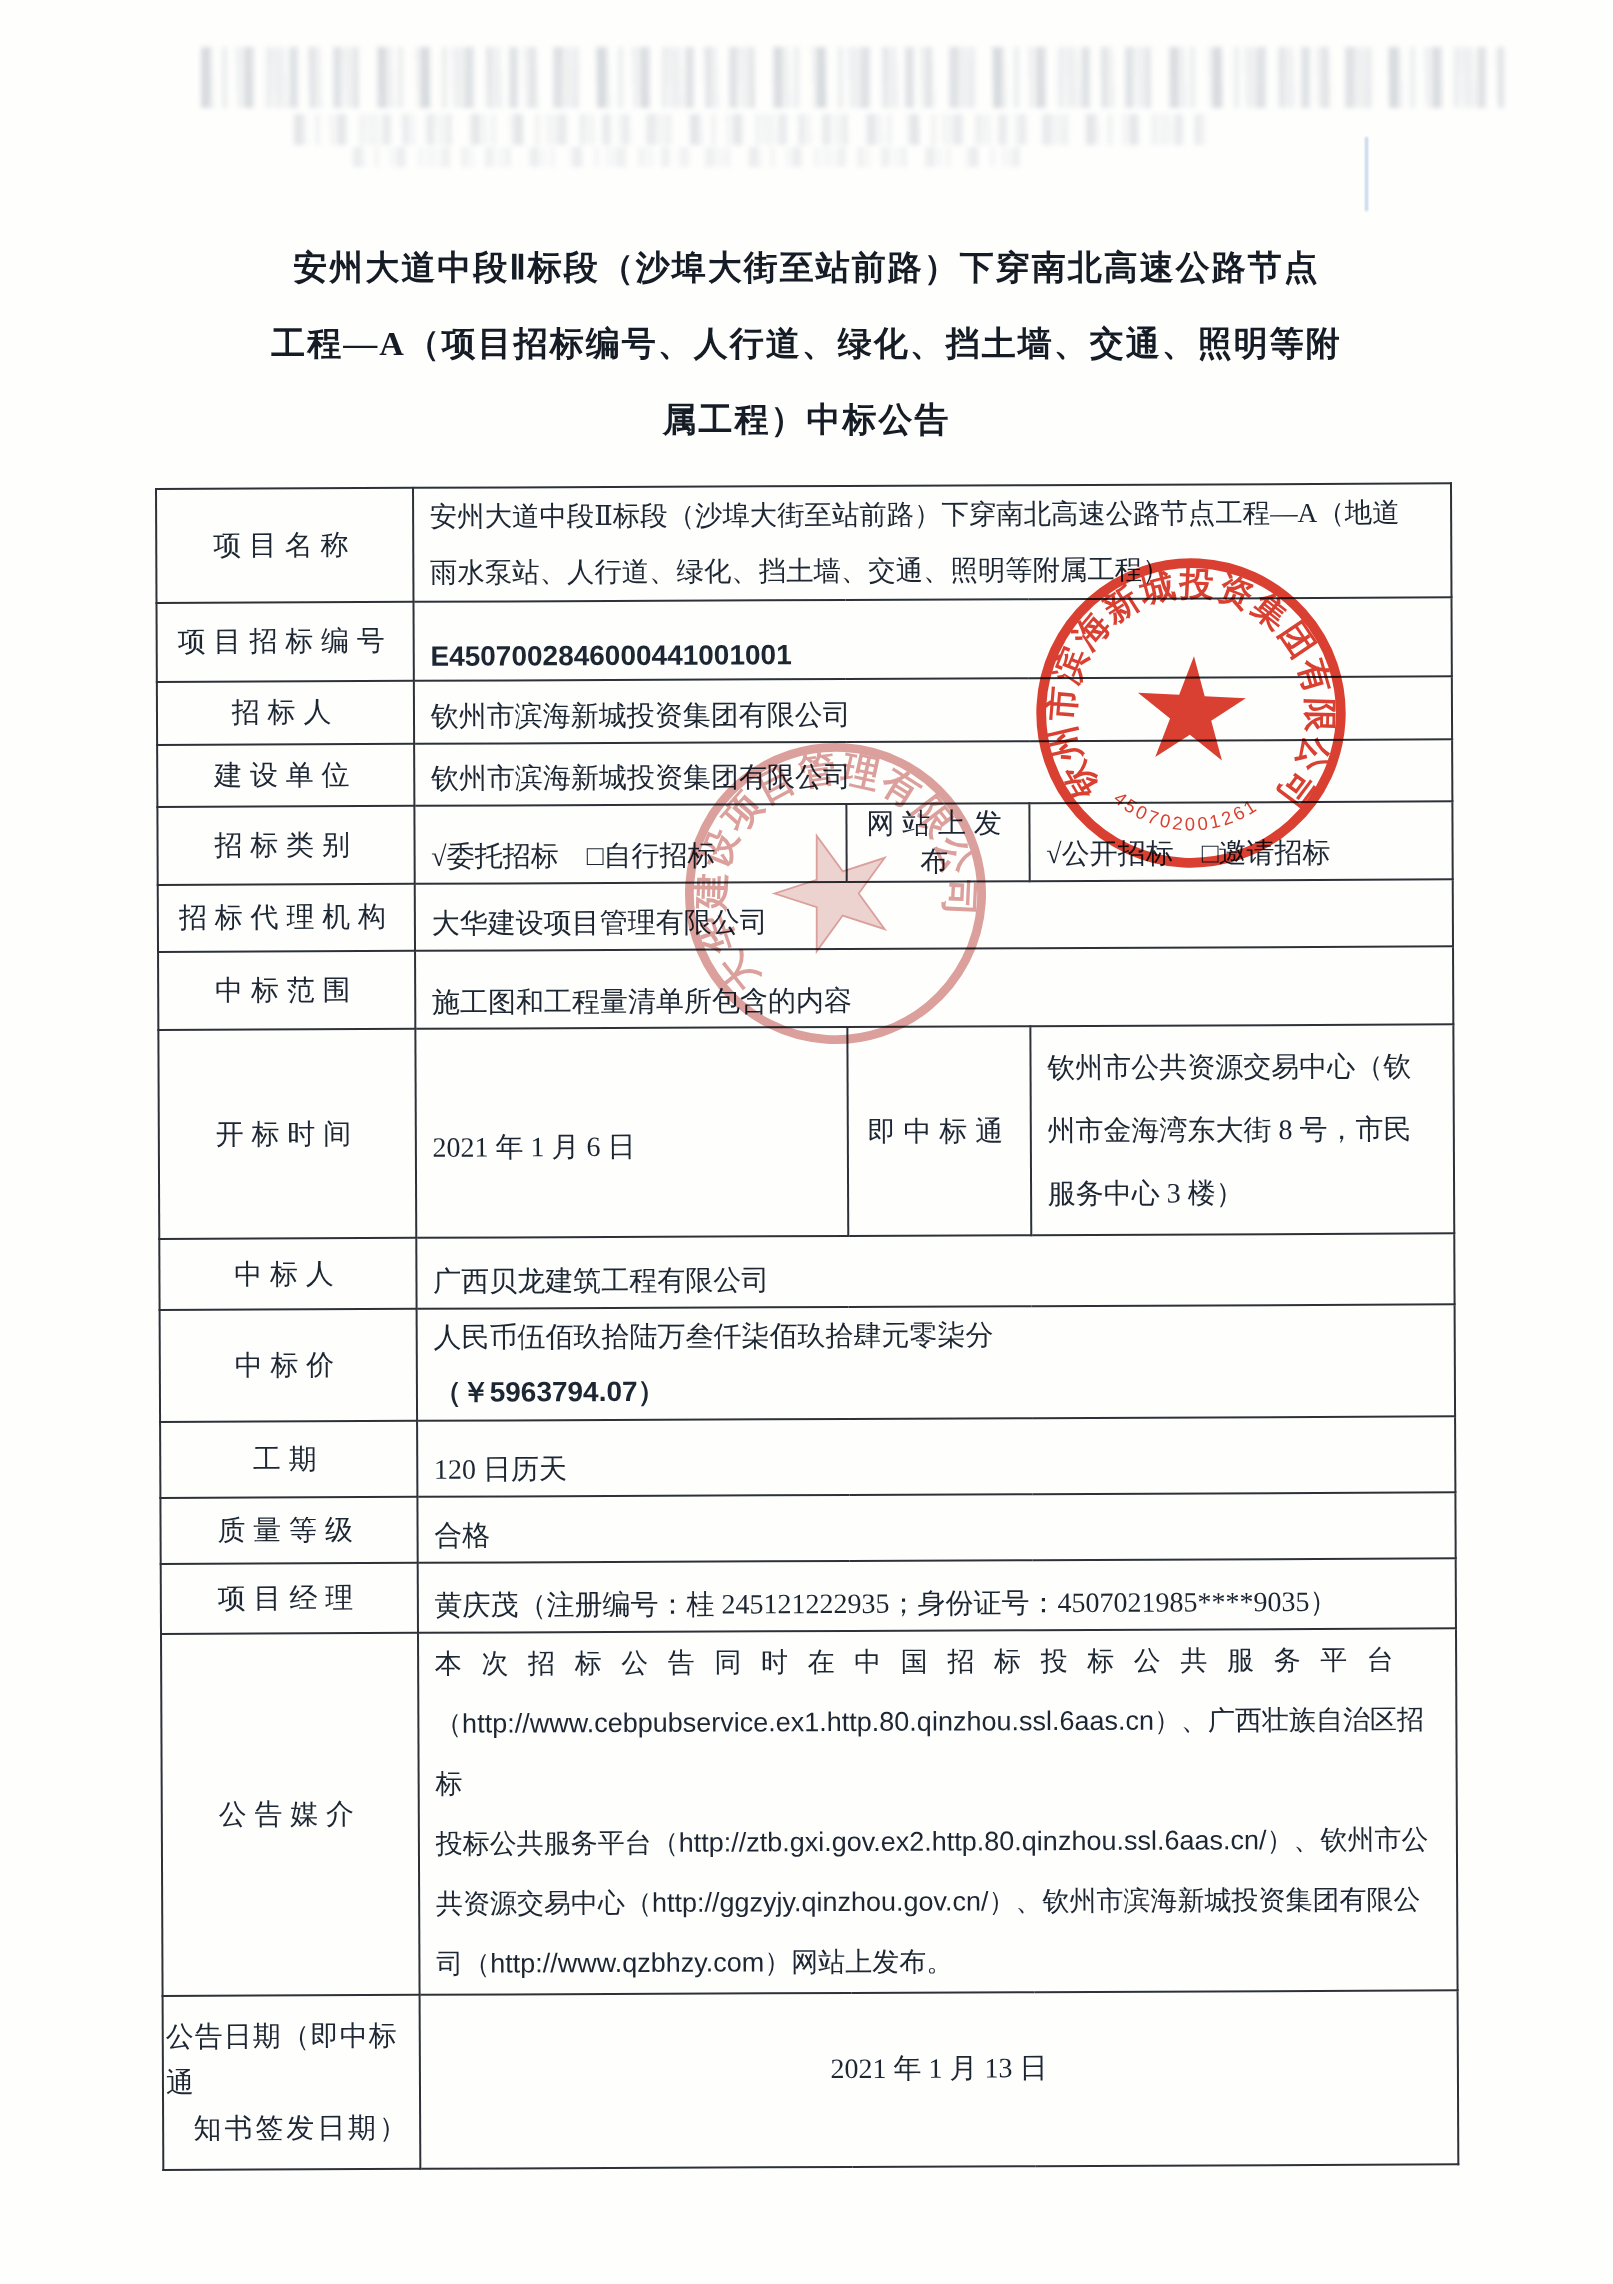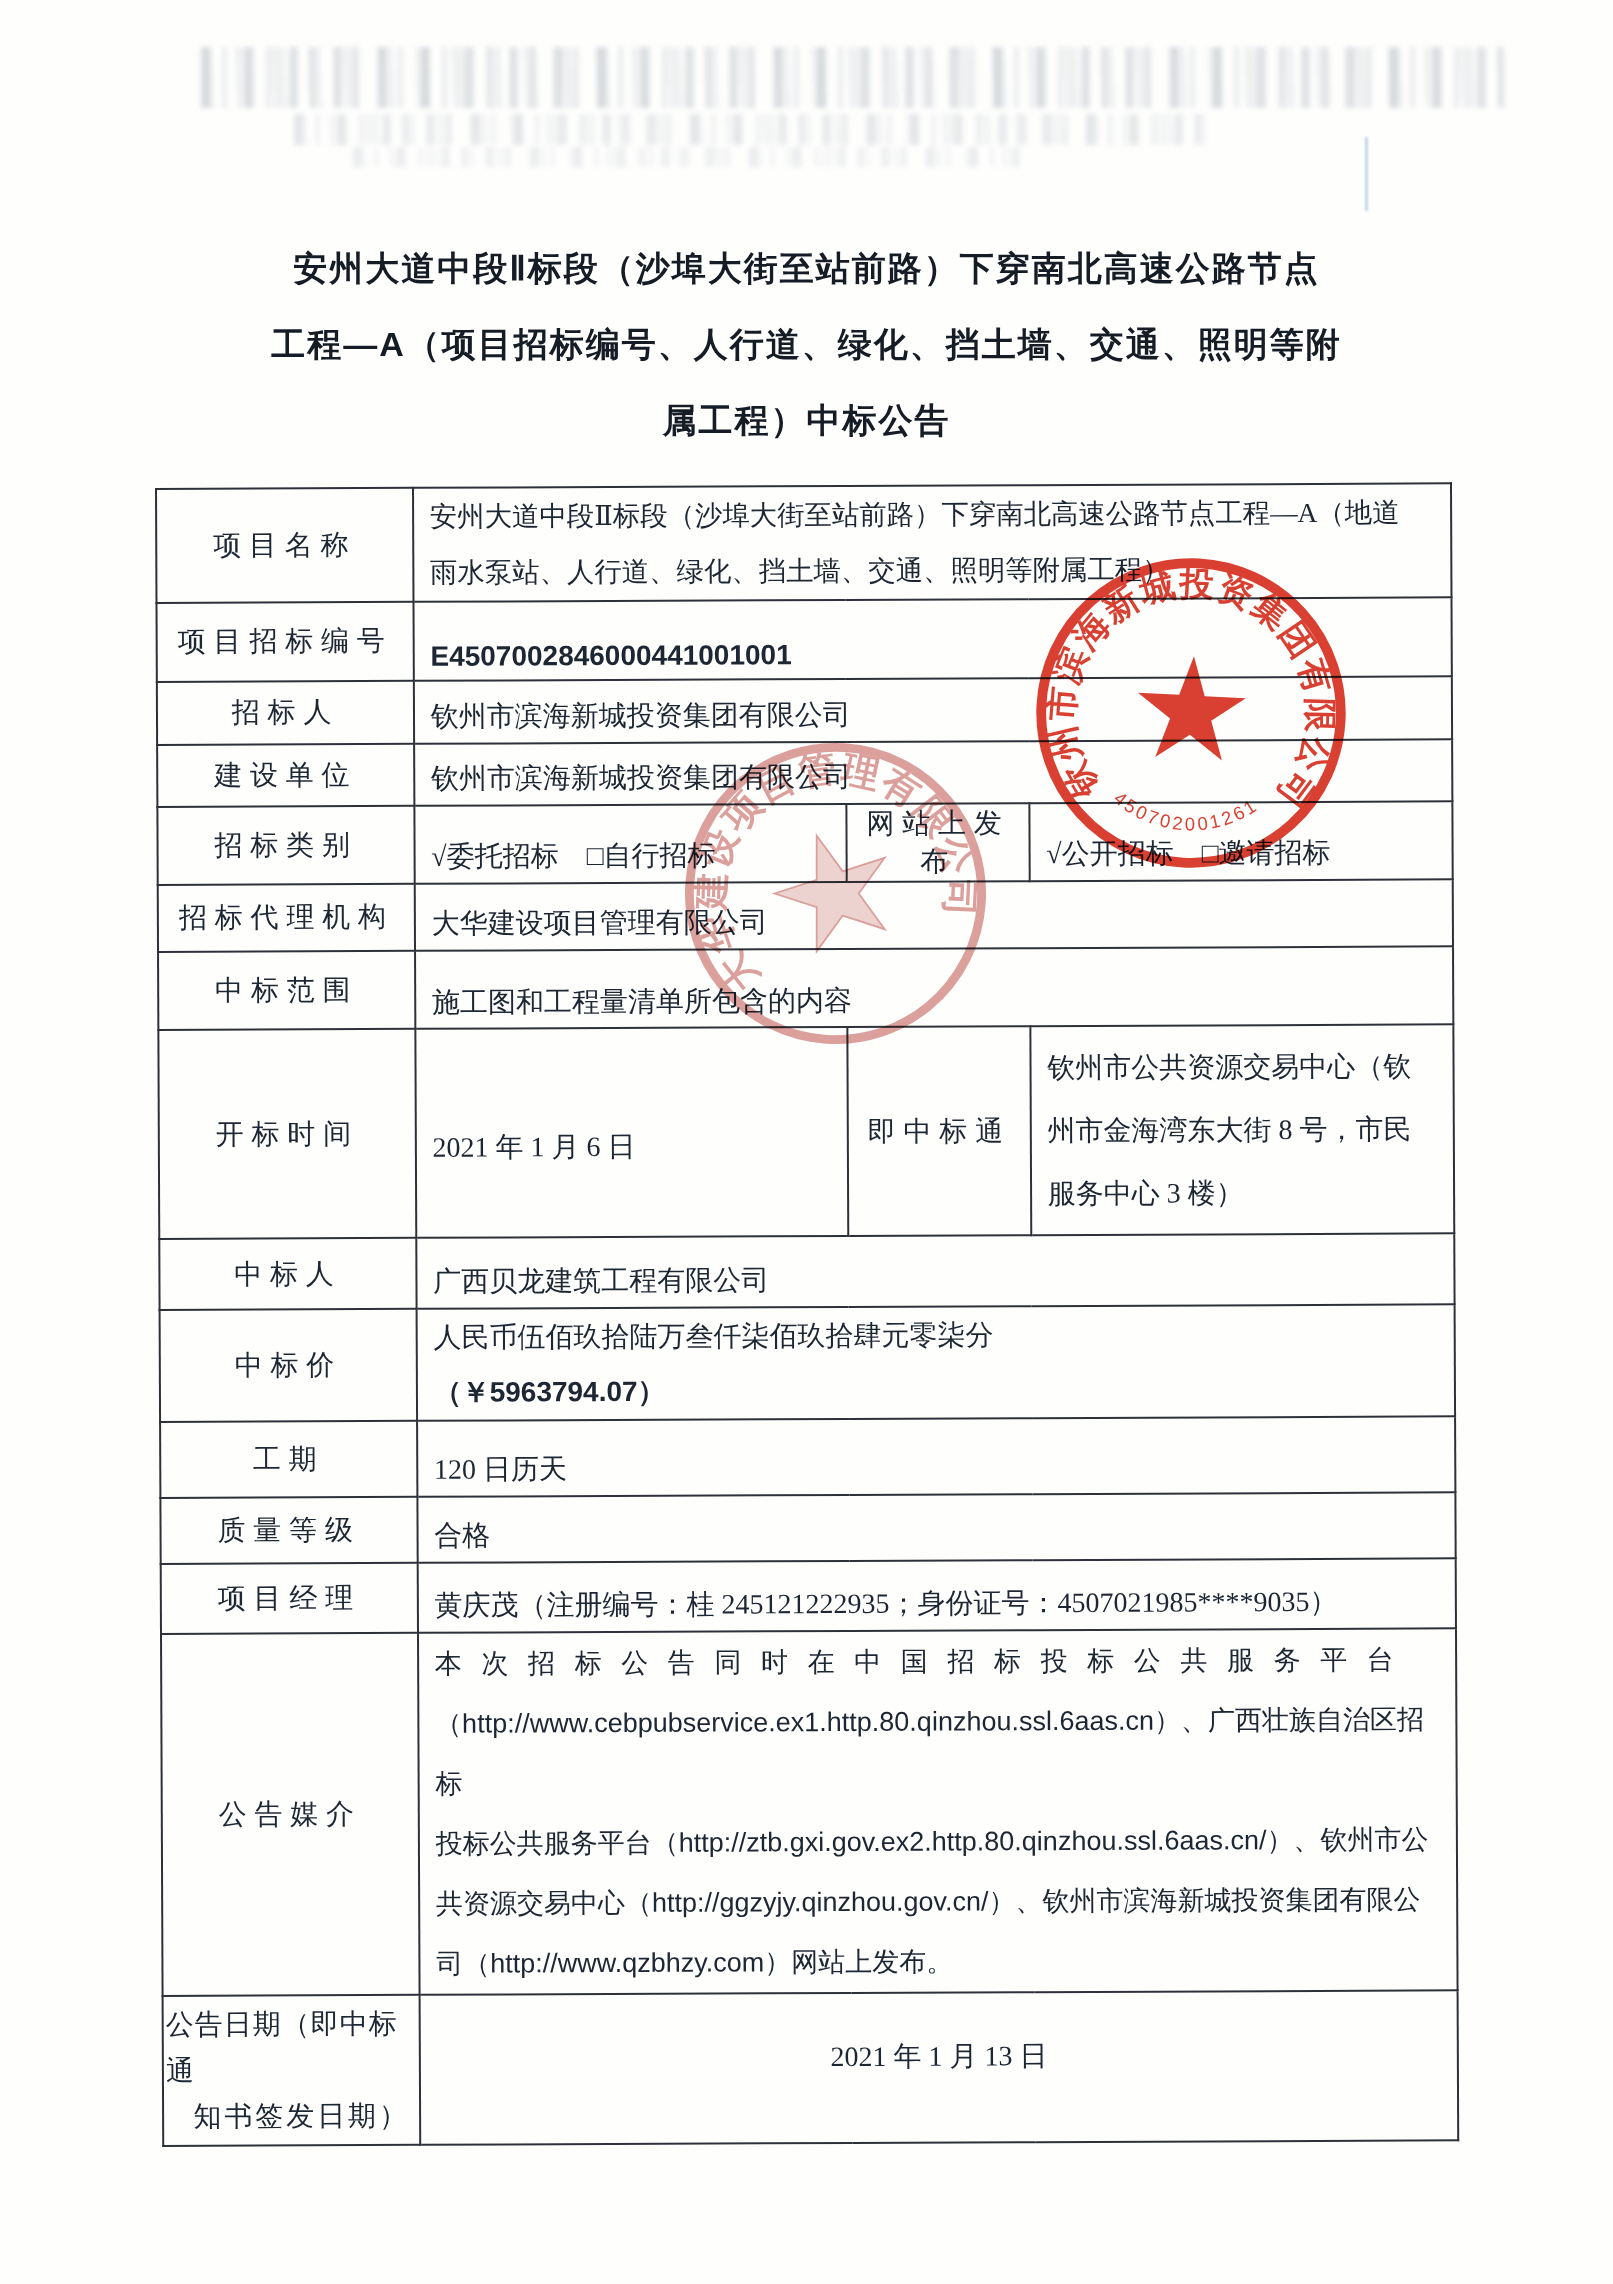--- a/index.html
+++ b/index.html
@@ -24,21 +24,21 @@
   .bleed2{top:114px;left:294px;width:912px;height:31px;opacity:.38;}
   .bleed3{top:147px;left:353px;width:667px;height:19.6px;opacity:.28;}
   .blue-streak{
     position:absolute;top:137px;left:1365px;width:2.9px;height:74px;
     background:rgba(110,150,210,.40);filter:blur(1px);
   }
 
   .title{
     position:absolute;top:230px;left:0;width:100%;
     text-align:center;
-    font-family:Liberation Sans, sans-serif;
+    font-family:Liberation Serif, serif;
     font-weight:bold;
     font-size:34px;line-height:76px;letter-spacing:2px;
     color:#161c26;
   }
 
   table.doc-table{
     position:absolute;left:155px;top:488px;
     width:1296px;
     border-collapse:collapse;
     table-layout:fixed;
@@ -77,21 +77,21 @@
 
   .r1 .lines div{line-height:56px;font-size:27.4px;}
   .loc-lines div{line-height:63px;}
   .r10 .lines div{line-height:55px;}
   .num{font-family:"Liberation Sans","DejaVu Sans",sans-serif;font-weight:600;}
   .media-lines div{line-height:60px;font-size:27px;}
   .media-lines .media-url{font-family:"Liberation Sans","DejaVu Sans",sans-serif;}
   .media-lines .stretch{letter-spacing:19.6px;}
   .date-lbl{
     text-align:left;letter-spacing:1px;line-height:46px;
-    padding:5px 2px;vertical-align:middle;
+    padding:17px 2px;vertical-align:middle;
   }
   .date-lbl .l2{text-indent:27.4px;letter-spacing:2.9px;}
   .date-val{text-align:center;vertical-align:middle;padding-bottom:21.6px;}
 
   .stamp{position:absolute;mix-blend-mode:multiply;pointer-events:none;}
   .stamp-a{left:1005px;top:527px;transform:rotate(3deg);opacity:.90;}
   .stamp-b{left:659px;top:717px;transform:rotate(-18deg);opacity:.60;}
 </style>
 </head>
 <body>

